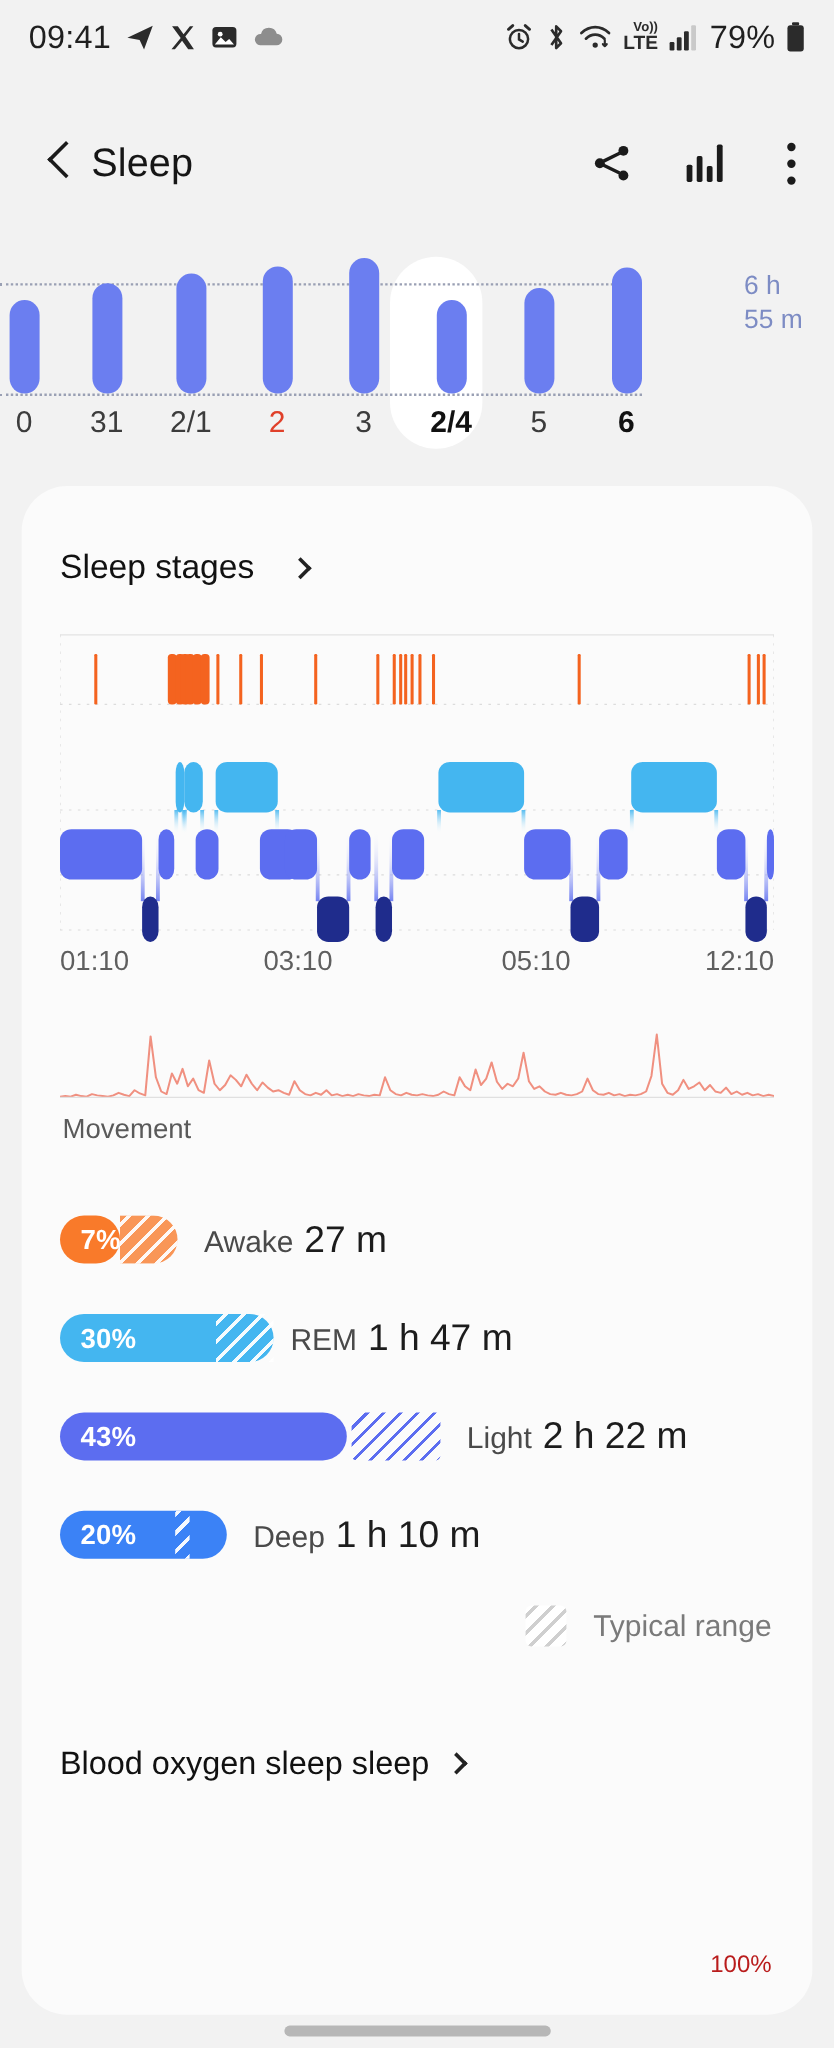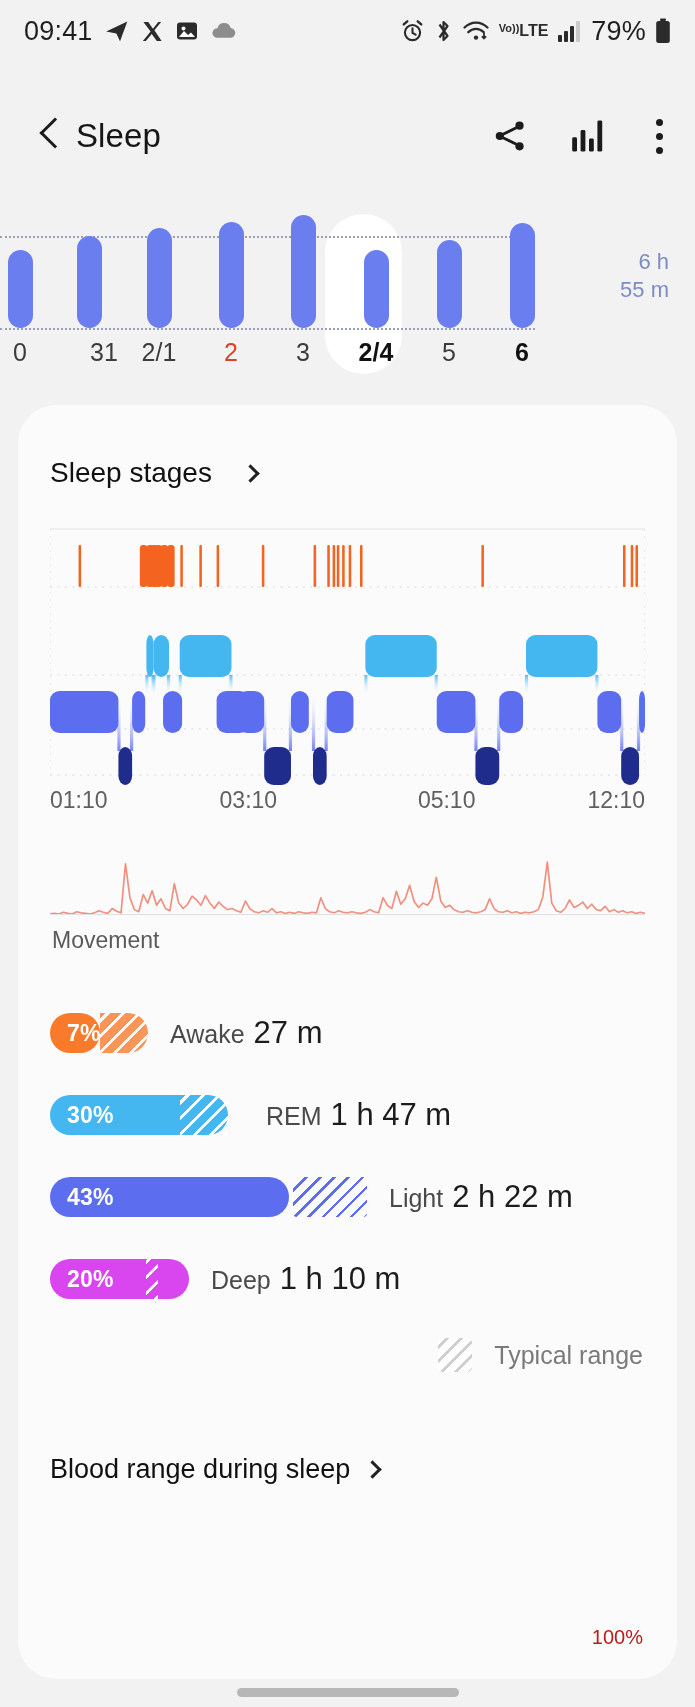--- a/index.html
+++ b/index.html
@@ -17,21 +17,21 @@
     display: flex; align-items: center;
     padding: 0 24px;
     color: #2b2b2b;
   }
   .sb-left { display: flex; align-items: center; gap: 11px; }
   .sb-time { font-size: 27px; letter-spacing: .2px; color: #1f1f1f; }
   .sb-right { margin-left: auto; display: flex; align-items: center; gap: 9px; }
   .sb-icon { display: inline-flex; align-items: center; justify-content: center; }
   .sb-batt { font-size: 27px; color: #1f1f1f; letter-spacing: .2px; }
   .volte {
-    display:flex; flex-direction:row; align-items:flex-start; justify-content:center;
+    display:flex; flex-direction:column; align-items:flex-end; justify-content:center;
     line-height: 0.95; color:#2b2b2b;
   }
   .volte .t { font-size: 11px; font-weight: bold; }
   .volte .b { font-size: 16px; font-weight: bold; }
 
   
   .appbar {
     height: 92px; display: flex; align-items: center;
     padding: 0 26px 0 36px; margin-top: 28px;
   }
@@ -71,22 +71,22 @@
     font-size: 25px; color: #3c3c3c; white-space: nowrap;
   }
   .wlabel.red { color: #e0402a; }
   .wlabel.sel { font-weight: bold; color: #111; }
   .wlabel.bold { font-weight: bold; color: #111; }
   .sel-pill {
     position: absolute; left: 325px; top: 14px; width: 77px; height: 160px;
     background: #ffffff; border-radius: 40px; z-index: 0;
   }
   .axis-value {
-    position: absolute; right: 26px; top: 24px; text-align: right;
-    font-size: 22px; line-height: 28px; color: #7d8cc4; margin-top: 24px;
+    position: absolute; right: 26px; top: 24px; text-align: left;
+    font-size: 22px; line-height: 28px; color: #7d8cc4;
   }
 
   
   .card {
     position: absolute; left: 18px; right: 18px; top: 405px; bottom: 28px;
     background: #fbfbfb; border-radius: 38px; overflow: hidden;
   }
   .card-h {
     display: flex; align-items: center; gap: 32px;
     padding: 52px 0 0 32px; cursor: pointer;
@@ -272,21 +272,21 @@
         <div class="wbar" style="left: 147px; height: 100px;"></div>
         <div class="wbar" style="left: 219px; height: 106px;"></div>
         <div class="wbar" style="left: 291px; height: 113px;"></div>
         <div class="wbar" style="left: 364px; height: 78px;"></div>
         <div class="wbar" style="left: 437px; height: 88px;"></div>
         <div class="wbar" style="left: 510px; height: 105px;"></div>
       </div>
   </div>
   <div class="wlabels" id="wlabels">
       <div class="wlabel" style="left: 20px;">0</div>
-      <div class="wlabel" style="left: 104px;">31</div>
+      <div class="wlabel" style="left: 89px;">31</div>
       <div class="wlabel" style="left: 159px;">2/1</div>
       <div class="wlabel red" style="left: 231px;">2</div>
       <div class="wlabel" style="left: 303px;">3</div>
       <div class="wlabel sel" style="left: 376px;">2/4</div>
       <div class="wlabel" style="left: 449px;">5</div>
       <div class="wlabel bold" style="left: 522px;">6</div>
     </div>
   <div class="axis-value">
     <div>6 h</div>
     <div>55 m</div>
@@ -409,48 +409,48 @@
         </div>
         <div class="srow-text" style="margin-left: 22px;"><span class="stage-name">Awake</span><span class="stage-dur">27 m</span></div>
       </div>
       <div class="srow">
         <div class="bar-area" style="width: 178px;">
           <div class="bar-fill" style="width: 178px; background: rgb(68, 182, 240);">
             <span class="bar-pct">30%</span>
           </div>
           <div class="hatch-in" style="left: 130px; width: 48px;"></div>
         </div>
-        <div class="srow-text" style="margin-left: 38px;"><span class="stage-name">REM</span><span class="stage-dur">1 h 47 m</span></div>
+        <div class="srow-text" style="margin-left: 14px;"><span class="stage-name">REM</span><span class="stage-dur">1 h 47 m</span></div>
       </div>
       <div class="srow">
         <div class="bar-area" style="width: 317px;">
           <div class="bar-fill" style="width: 239px; background: rgb(92, 109, 240);">
             <span class="bar-pct">43%</span>
           </div>
           <div class="hatch-out" style="left: 243px; width: 74px; background-image: repeating-linear-gradient(-45deg, rgb(92, 109, 240) 0px, rgb(92, 109, 240) 2.5px, rgb(251, 251, 251) 2.5px, rgb(251, 251, 251) 10px); border-radius: 4px;"></div>
         </div>
         <div class="srow-text" style="margin-left: 22px;"><span class="stage-name">Light</span><span class="stage-dur">2 h 22 m</span></div>
       </div>
       <div class="srow">
         <div class="bar-area" style="width: 139px;">
-          <div class="bar-fill" style="width: 139px; background: #d946ef; text-align: center;">
+          <div class="bar-fill" style="width: 139px; background: #3b82f6; text-align: center;">
             <span class="bar-pct">20%</span>
           </div>
           <div class="hatch-in" style="left: 96px; width: 12px;"></div>
         </div>
         <div class="srow-text" style="margin-left: 22px;"><span class="stage-name">Deep</span><span class="stage-dur">1 h 10 m</span></div>
       </div>
     </div>
 
   <div class="legend">
     <span class="legend-sw"></span>
     <span class="legend-tx">Typical range</span>
   </div>
 
   <div class="blood">
-    <span class="txt">Blood range during sleep</span>
+    <span class="txt">Blood oxygen sleep sleep</span>
     <span class="chev"></span>
   </div>
 
   <div class="pct100">100%</div>
 </div>
 
 <div class="home-ind"></div>
 
 </body></html>

